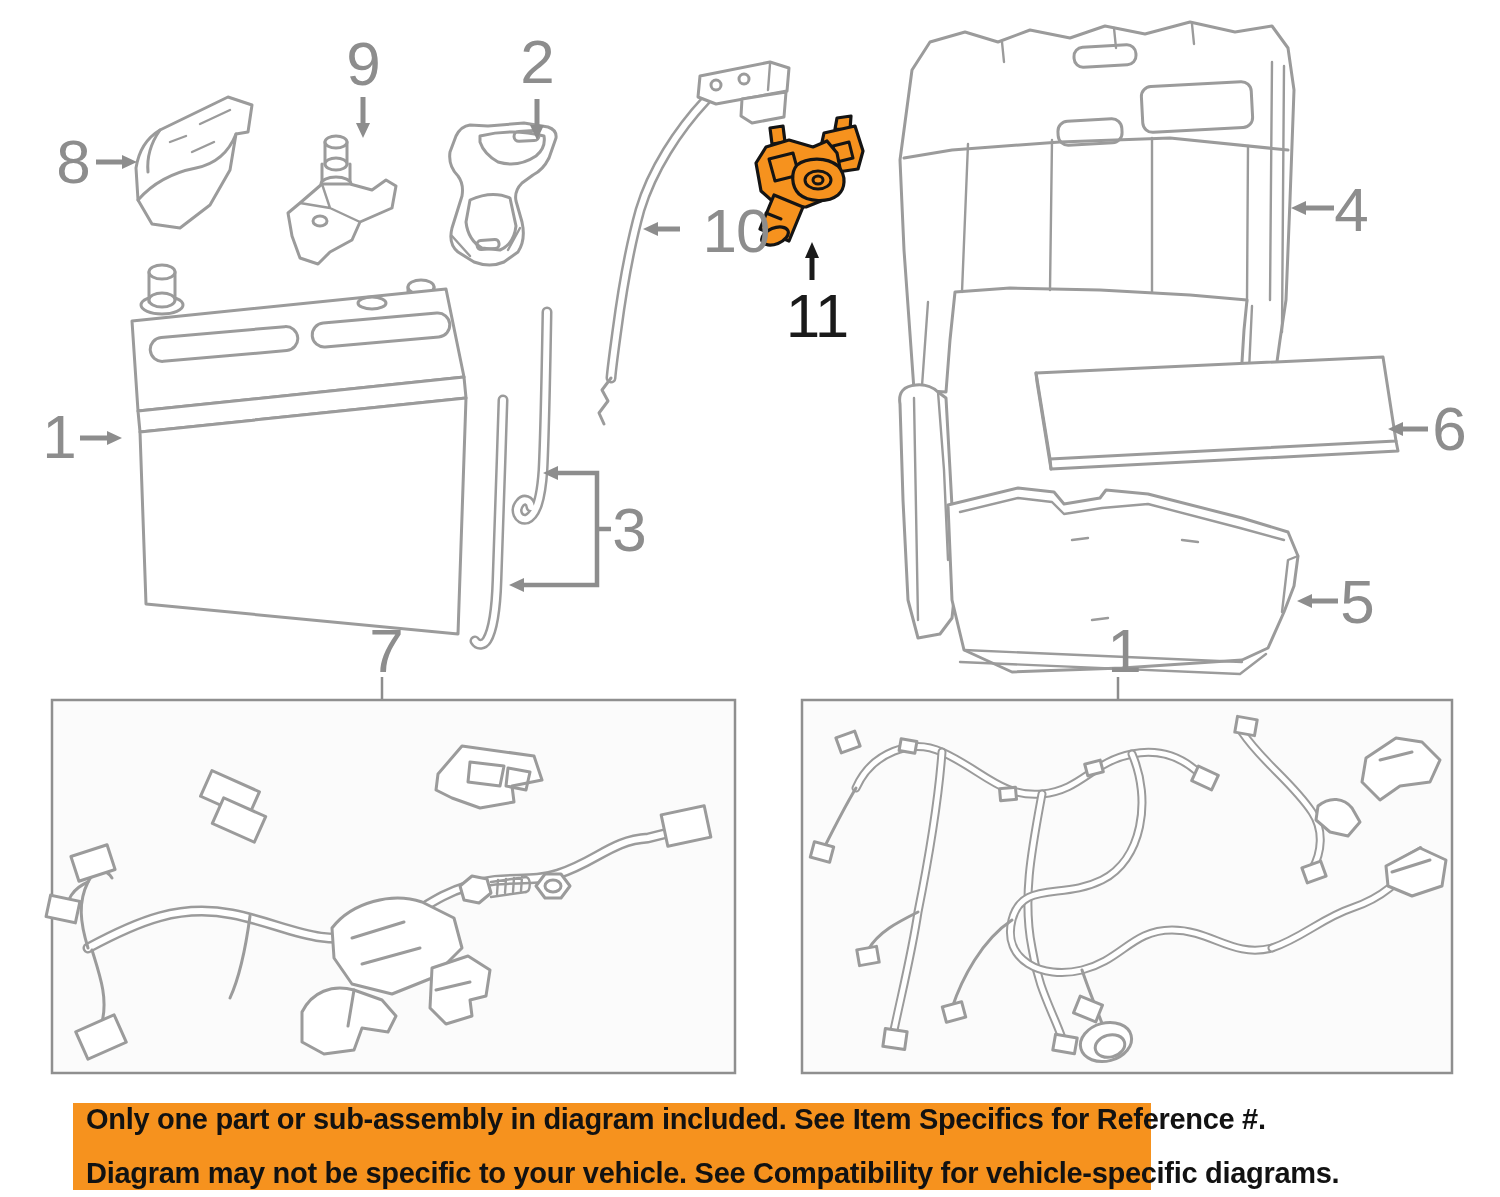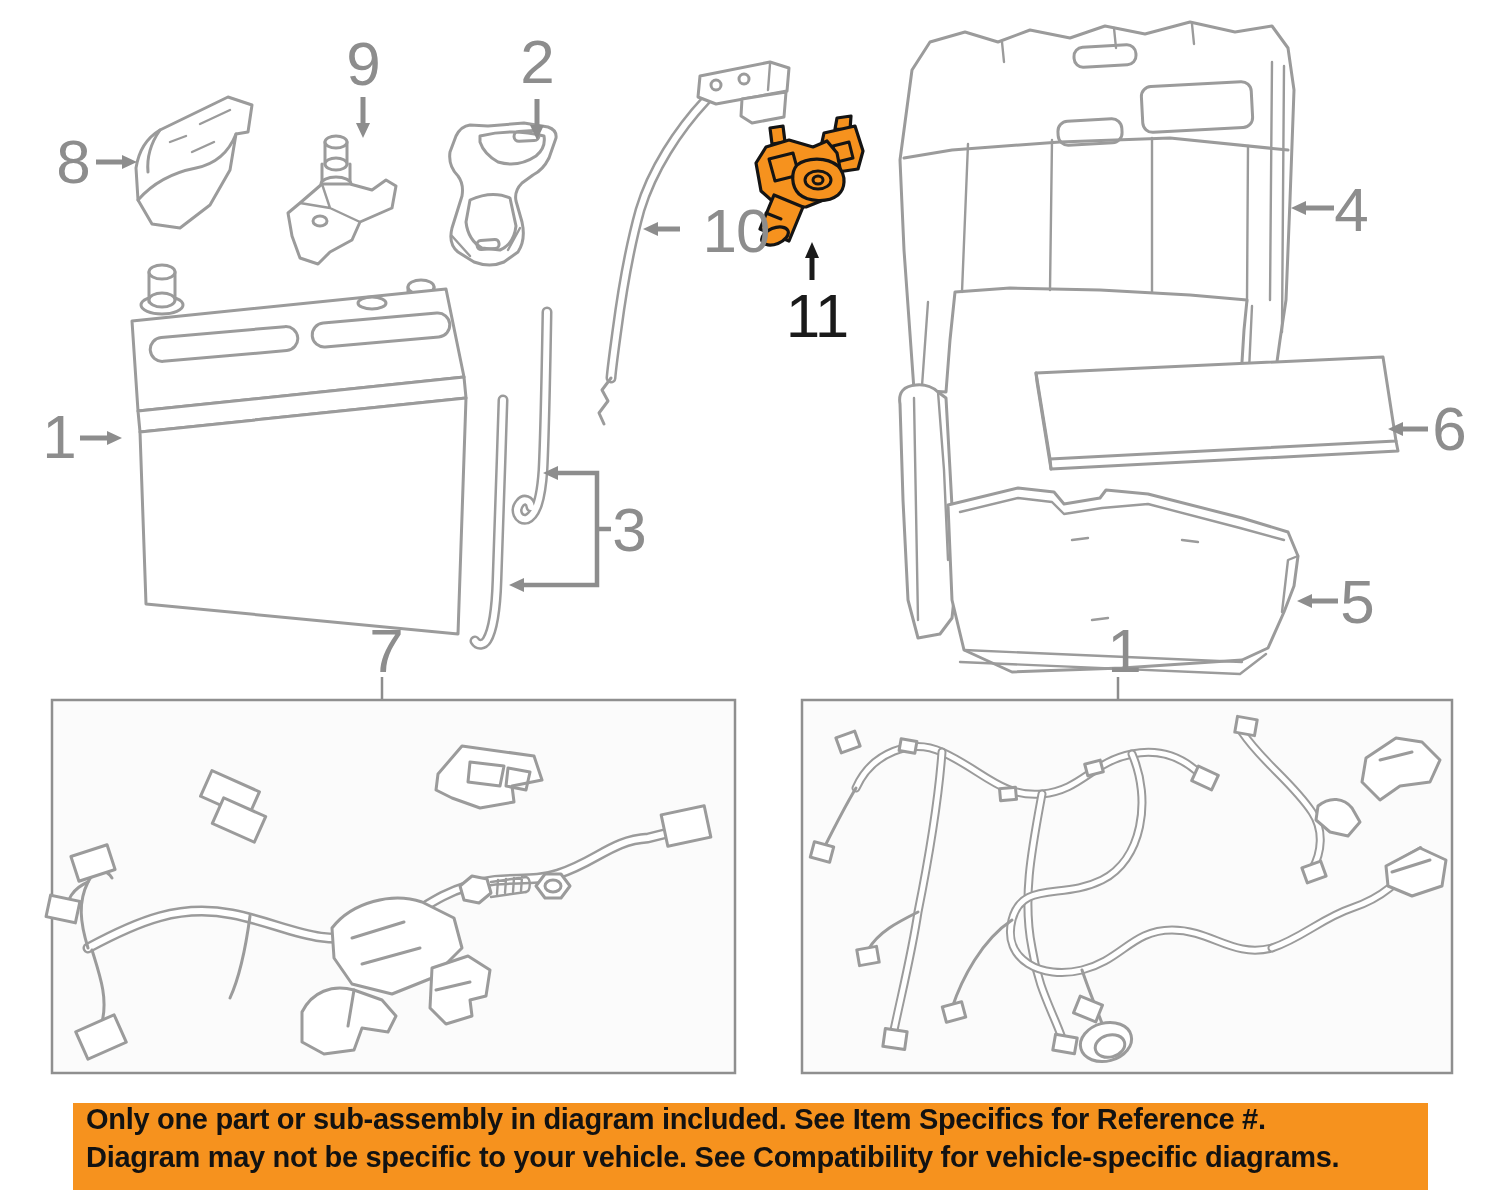--- a/index.html
+++ b/index.html
@@ -22,23 +22,23 @@
   .blkh { fill:#1A1A1A; stroke:none; }
   .ldr  { stroke:#8D8D8D; stroke-width:2.5; }
   .brk  { fill:none; stroke:#8D8D8D; stroke-width:4.5; }
   .org  { fill:#F6921E; stroke:#141414; stroke-width:3.2; stroke-linejoin:round; stroke-linecap:round; }
   .orgl { fill:none; stroke:#141414; stroke-width:3; stroke-linejoin:round; stroke-linecap:round; }
 
   .plabel { position:absolute; transform:translate(-50%,-50%); font-size:62px; line-height:1;
             color:#8D8D8D; white-space:nowrap; letter-spacing:-1px; }
   .plabel.dark { color:#1A1A1A;margin-top:10px; }
 
-  .banner { position:absolute; left:73px; top:1103px; width:1355px; height:87px;
+  .banner { position:absolute; left:73px; top:1103px; width:1078px; height:87px;
             background:#F6921E; box-sizing:border-box; padding-left:13px;
-            display:flex; flex-direction:column; justify-content:flex-start; gap:5px; }
+            display:flex; flex-direction:column; justify-content:space-between; gap:5px; }
   .banner .bline { font-weight:bold; font-size:29px; letter-spacing:-0.3px;
                    color:#121212; line-height:1.15; white-space:nowrap; }
 </style>
 </head>
 <body>
 
 <div class="stage">
 
 <svg width="1500" height="1197" viewBox="0 0 1500 1197">
 

